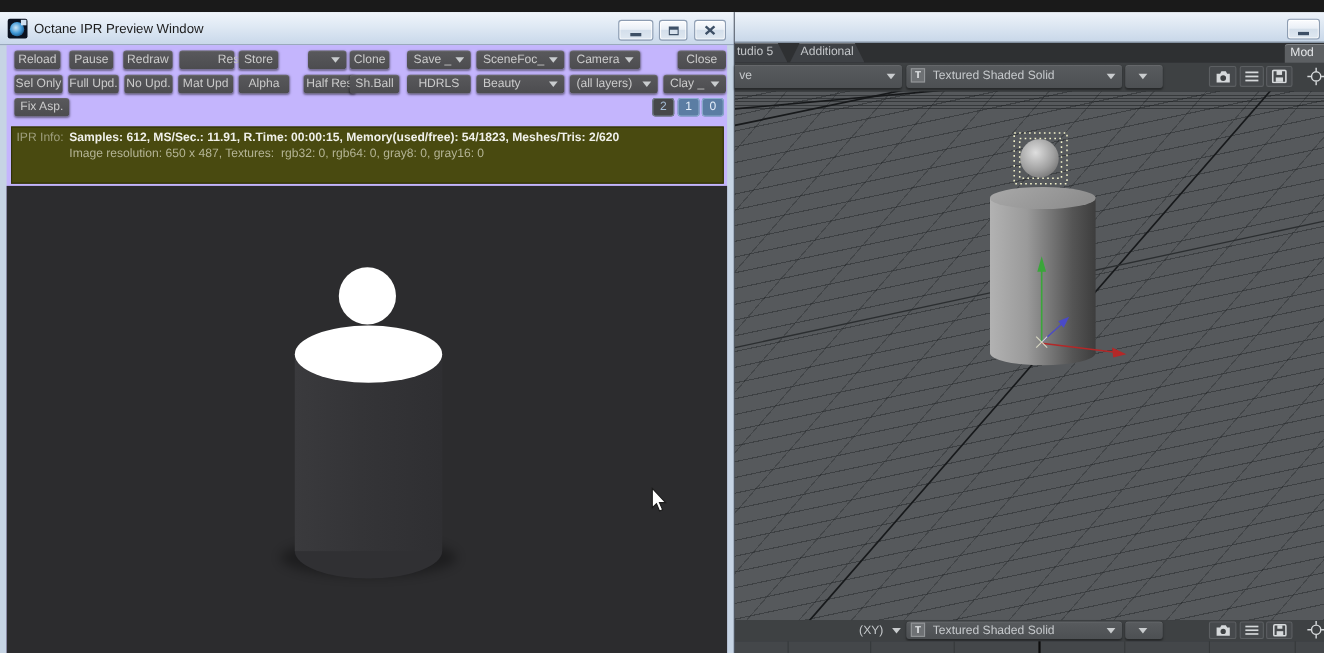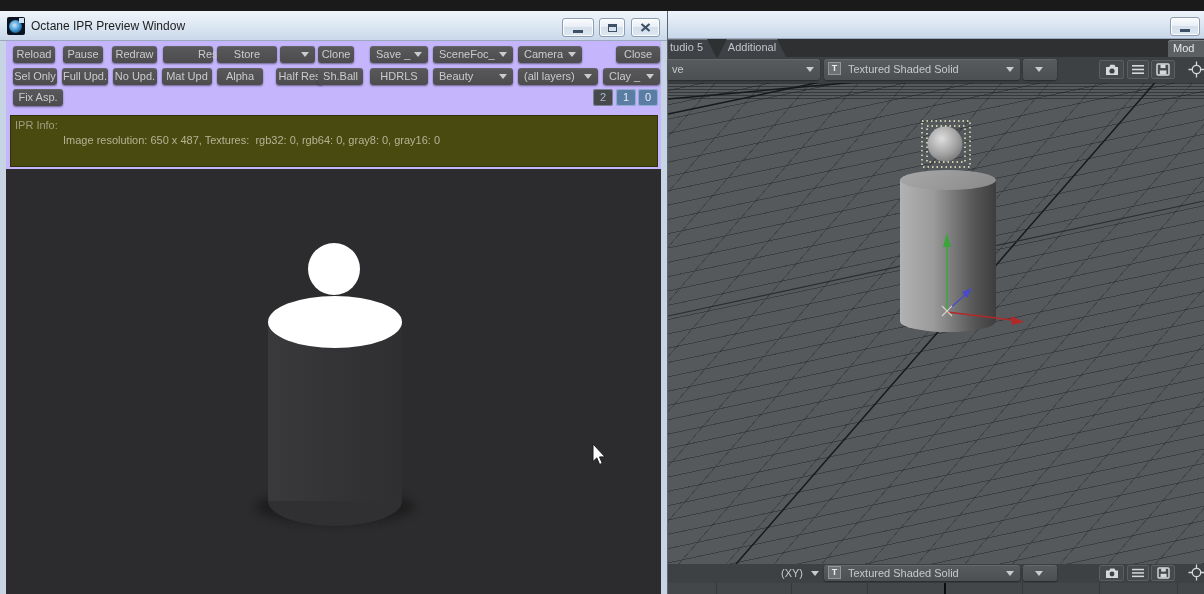--- a/index.html
+++ b/index.html
@@ -102,21 +102,21 @@
           </svg>
       </div>
     </div>
 
     <div class="octane-client">
 
       <div class="lwb" style="left:7px;top:5px;width:42px;">Reload</div>
       <div class="lwb" style="left:57px;top:5px;width:40px;">Pause</div>
       <div class="lwb" style="left:106px;top:5px;width:45px;">Redraw</div>
       <div class="lwb" style="left:157px;top:5px;width:50px;padding-left:35px;">Reset</div>
-      <div class="lwb" style="left:211px;top:5px;width:60px;">Store</div>
+      <div class="lwb" style="left:211px;top:5px;width:36px;">Store</div>
       <div class="lwb" style="left:274px;top:5px;width:35px;">
         <i class="arr"></i>
         </div>
       <div class="lwb" style="left:312px;top:5px;width:36px;text-align:center;">Clone</div>
       <div class="lwb dd" style="left:364px;top:5px;width:58px;">
         <span>Save _</span>
         <i class="arr"></i></div>
       <div class="lwb dd" style="left:427px;top:5px;width:80px;">
         <span>SceneFoc_</span>
         <i class="arr"></i></div>
@@ -143,20 +143,21 @@
         <span>Clay _</span>
         <i class="arr"></i></div>
 
       <div class="lwb" style="left:7px;top:48px;width:50px;">Fix Asp.</div>
       <div class="lwb pass off" style="left:587px;top:48px;">2</div>
       <div class="lwb pass on" style="left:610px;top:48px;">1</div>
       <div class="lwb pass on" style="left:632px;top:48px;">0</div>
 
       <div class="ipr-box">
         <span class="ipr-label">IPR Info:</span>
+        <span class="ipr-line l1">Samples: 612, MS/Sec.: 11.91, R.Time: 00:00:15, Memory(used/free): 54/1823, Meshes/Tris: 2/620</span>
         <span class="ipr-line l2">Image resolution: 650 x 487, Textures:  rgb32: 0, rgb64: 0, gray8: 0, gray16: 0</span>
       </div>
 
       <div class="render-area">
         <svg width="655" height="432">
           <defs>
             <linearGradient id="cylbody" x1="0" y1="0" x2="1" y2="0">
               <stop offset="0" stop-color="#3a3a3d"></stop>
                 <stop offset="0.45" stop-color="#343437"></stop>
               <stop offset="1" stop-color="#2f2f32"></stop>

